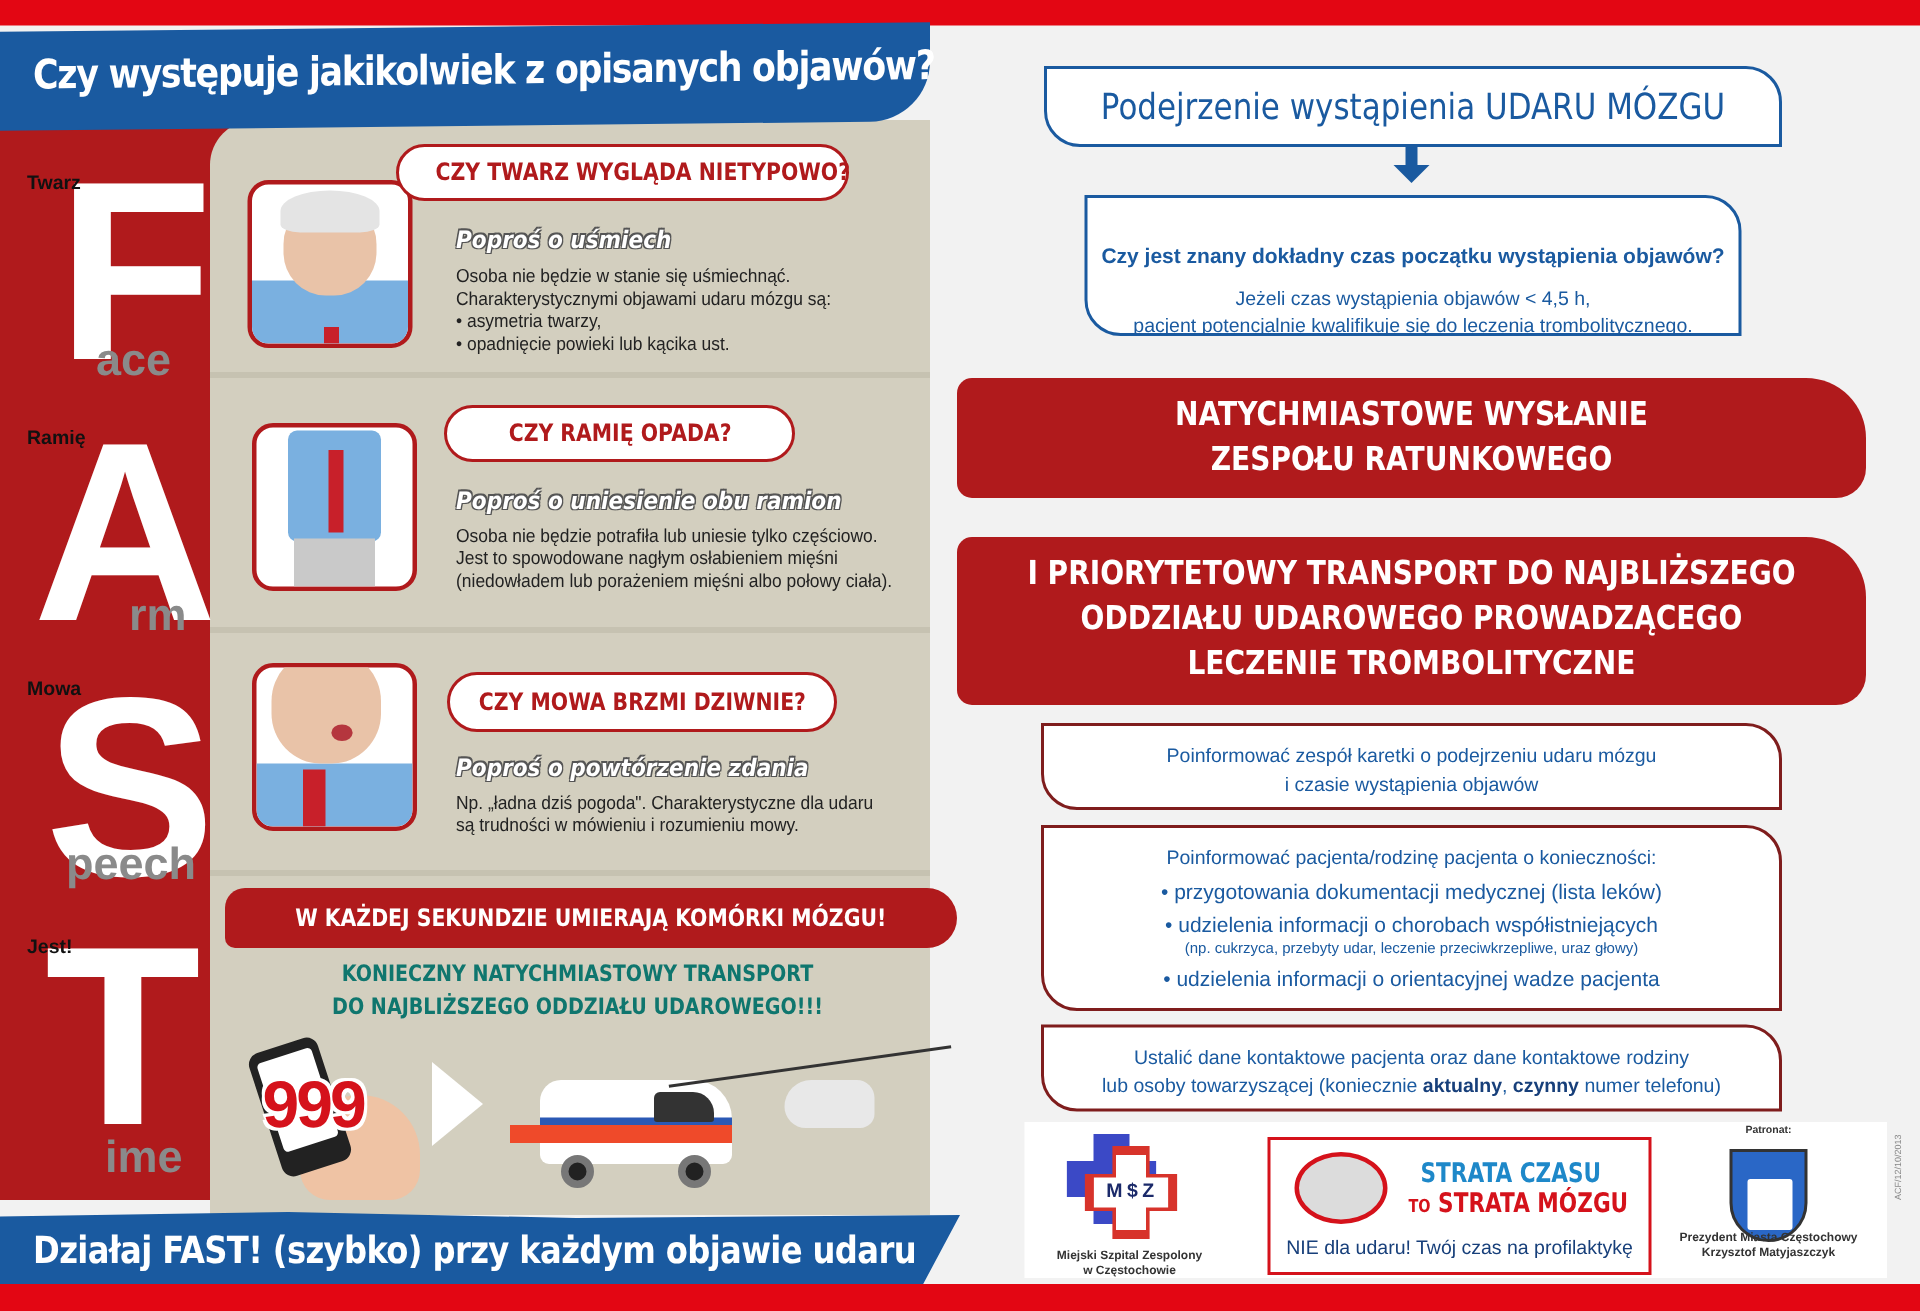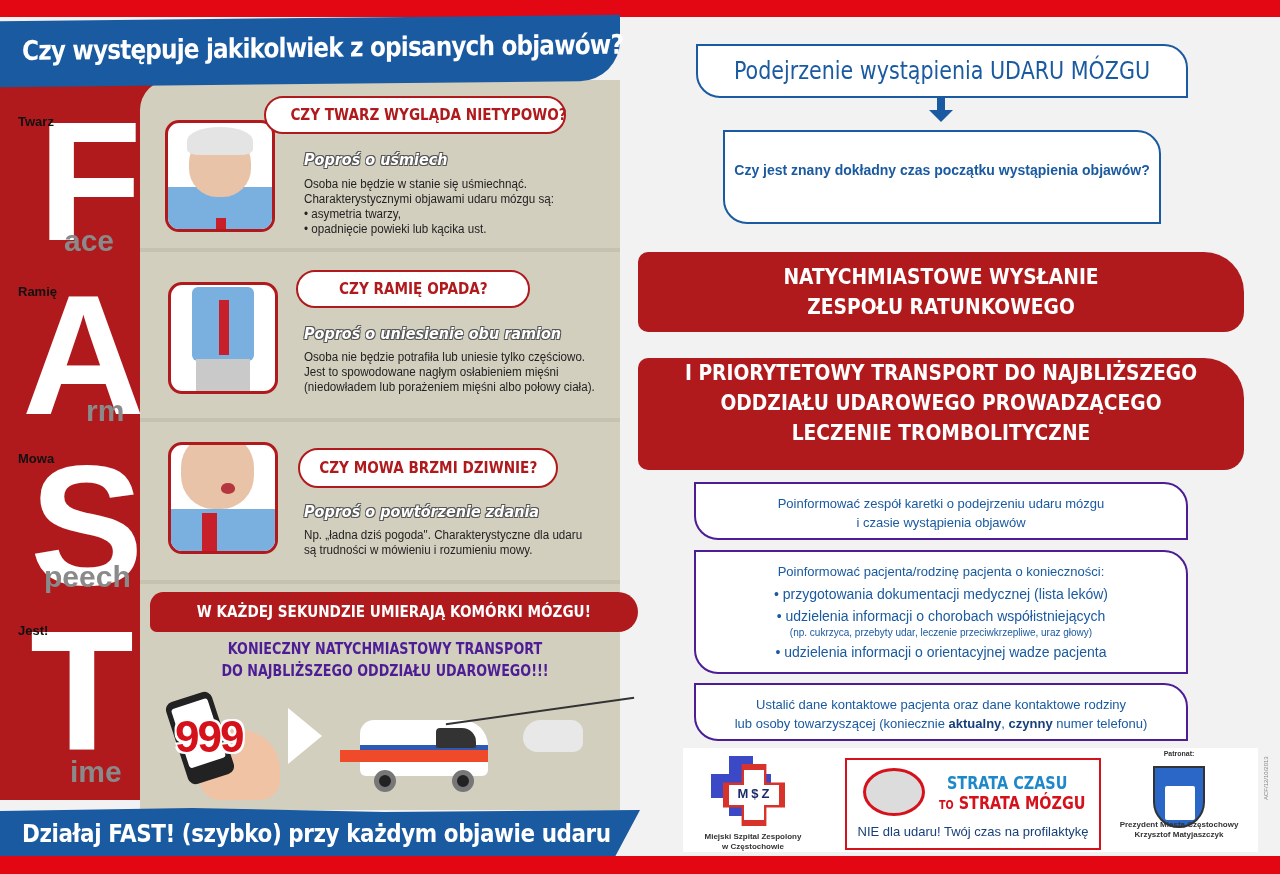--- a/index.html
+++ b/index.html
@@ -31,21 +31,21 @@
   .photo .mouth { position: absolute; left: 48%; top: 36%; width: 14%; height: 10%; background: #b5363e; border-radius: 50%; }
 
   .bubble { position: absolute; background: #fff; border: 2px solid #b01a1c; border-radius: 30px; color: #b01a1c; font-weight: bold; font-family: "DejaVu Sans", sans-serif; font-size: 16px; text-align: center; white-space: nowrap; }
   .bubble span { display: inline-block; transform: scaleX(0.85); }
 
   .ask { position: absolute; color: #fff; font-weight: bold; font-style: italic; font-size: 16px; font-family: "DejaVu Sans", sans-serif; text-shadow: -1px -1px 0 #555, 1px -1px 0 #555, -1px 1px 0 #555, 1px 1px 0 #555; white-space: nowrap; transform: scaleX(0.9); transform-origin: left; }
   .desc { position: absolute; color: #222; font-size: 12.5px; line-height: 15px; font-family: "Liberation Sans", sans-serif; transform: scaleX(0.93); transform-origin: left; white-space: nowrap; }
 
   .every-second { position: absolute; left: 150px; top: 592px; width: 488px; height: 40px; background: #b01a1c; border-radius: 20px 30px 30px 10px; color: #fff; font-weight: bold; font-family: "DejaVu Sans", sans-serif; font-size: 16px; text-align: center; line-height: 40px; white-space: nowrap; }
   .every-second span { display: inline-block; transform: scaleX(0.85); }
-  .transport-left { position: absolute; left: 170px; top: 638px; width: 430px; text-align: center; color: #4c1d95; font-weight: bold; font-family: "DejaVu Sans", sans-serif; font-size: 15px; line-height: 22px; }
+  .transport-left { position: absolute; left: 170px; top: 638px; width: 430px; text-align: center; color: #0f766e; font-weight: bold; font-family: "DejaVu Sans", sans-serif; font-size: 15px; line-height: 22px; }
   .transport-left div { transform: scaleX(0.85); white-space: nowrap; }
 
   .phone { position: absolute; left: 176px; top: 695px; width: 48px; height: 86px; background: #222; border-radius: 8px; transform: rotate(-18deg); }
   .phone .screen { position: absolute; left: 5px; top: 7px; width: 38px; height: 62px; background: #fff; border-radius: 3px; }
   .hand { position: absolute; left: 200px; top: 730px; width: 80px; height: 70px; background: #efc3a4; border-radius: 40px 40px 20px 20px; }
   .n999 { position: absolute; left: 175px; top: 712px; color: #d5121b; font-weight: bold; font-size: 44px; font-family: "Liberation Sans", sans-serif; text-shadow: -2px -2px 0 #fff, 2px -2px 0 #fff, -2px 2px 0 #fff, 2px 2px 0 #fff; letter-spacing: -2px; }
   .arrow-right { position: absolute; left: 288px; top: 708px; width: 0; height: 0; border-top: 28px solid transparent; border-bottom: 28px solid transparent; border-left: 34px solid #fff; }
 
   .ambulance { position: absolute; left: 340px; top: 712px; width: 150px; height: 82px; }
   .amb-body { position: absolute; left: 20px; top: 8px; width: 128px; height: 56px; background: #fff; border-radius: 14px 26px 6px 6px; }
@@ -56,21 +56,21 @@
 
   .heli { position: absolute; left: 515px; top: 700px; width: 80px; height: 60px; }
   .heli-body { position: absolute; left: 8px; top: 20px; width: 60px; height: 32px; background: #e8e8e8; border-radius: 30px 20px 16px 24px; }
   .heli-rotor { position: absolute; left: -70px; top: 10px; width: 190px; height: 2px; background: #333; transform: rotate(-8deg); }
 
   .bottom-banner { position: absolute; left: 0; top: 808px; width: 640px; height: 50px; background: #1a5aa0; clip-path: polygon(0 6%, 30% 0, 60% 8%, 100% 4%, 96% 100%, 0 100%); }
   .bottom-banner span { position: absolute; left: 22px; top: 11px; color: #fff; font-size: 25px; font-weight: bold; font-family: "DejaVu Sans", sans-serif; transform: scaleX(0.86); transform-origin: left; white-space: nowrap; letter-spacing: -0.5px; }
 
   
   .box-blue { position: absolute; background: #fff; border: 2px solid #1a5aa0; border-radius: 0 24px 0 24px; color: #1a5aa0; text-align: center; font-family: "Liberation Sans", sans-serif; }
-  .box-red { position: absolute; background: #fff; border: 2px solid #4c1d95; border-radius: 0 24px 0 24px; color: #1a5aa0; text-align: center; font-family: "Liberation Sans", sans-serif; }
+  .box-red { position: absolute; background: #fff; border: 2px solid #7f1d1d; border-radius: 0 24px 0 24px; color: #1a5aa0; text-align: center; font-family: "Liberation Sans", sans-serif; }
   .suspicion span { display: inline-block; font-size: 24px; font-family: "DejaVu Sans", sans-serif; transform: scaleX(0.86); white-space: nowrap; }
   .down-arrow { position: absolute; left: 933px; top: 96px; width: 16px; height: 28px; }
   .down-arrow .shaft { position: absolute; left: 4px; top: 0; width: 8px; height: 16px; background: #1a5aa0; }
   .down-arrow .head { position: absolute; left: -4px; top: 14px; width: 0; height: 0; border-left: 12px solid transparent; border-right: 12px solid transparent; border-top: 12px solid #1a5aa0; }
   .q-title { font-weight: bold; font-size: 14px; white-space: nowrap; margin-top: 14px; }
   .q-body { font-size: 13px; line-height: 18px; }
 
   .red-banner { position: absolute; background: #b01a1c; color: #fff; font-weight: bold; font-family: "DejaVu Sans", sans-serif; text-align: center; font-size: 22px; line-height: 30px; border-radius: 10px 40px 20px 10px; }
   .red-banner div { transform: scaleX(0.85); white-space: nowrap; }
 
@@ -215,28 +215,32 @@
     <span>Podejrzenie wystąpienia UDARU MÓZGU</span>
   </div>
 
   <div class="down-arrow">
     <div class="shaft"></div>
       <div class="head"></div>
   </div>
 
   <div class="box-blue" style="left:723px; top:130px; width:438px; height:94px; padding-top:16px;">
     <div class="q-title">Czy jest znany dokładny czas początku wystąpienia objawów?</div>
+    <div class="q-body" style="margin-top:12px;">
+      <div>Jeżeli czas wystąpienia objawów &lt; 4,5 h,</div>
+      <div>pacjent potencjalnie kwalifikuje się do leczenia trombolitycznego.</div>
+    </div>
   </div>
 
   <div class="red-banner" style="left:638px; top:252px; width:606px; height:80px; padding-top:10px;">
     <div>NATYCHMIASTOWE WYSŁANIE</div>
     <div>ZESPOŁU RATUNKOWEGO</div>
   </div>
 
-  <div class="red-banner" style="left:638px; top:358px; width:606px; height:112px; ">
+  <div class="red-banner" style="left:638px; top:358px; width:606px; height:112px; padding-top:10px;">
     <div>I PRIORYTETOWY TRANSPORT DO NAJBLIŻSZEGO</div>
     <div>ODDZIAŁU UDAROWEGO PROWADZĄCEGO</div>
     <div>LECZENIE TROMBOLITYCZNE</div>
   </div>
 
   <div class="box-red" style="left:694px; top:482px; width:494px; height:58px; padding-top:10px;">
     <div class="info-text">Poinformować zespół karetki o podejrzeniu udaru mózgu</div>
     <div class="info-text">i czasie wystąpienia objawów</div>
   </div>
 

